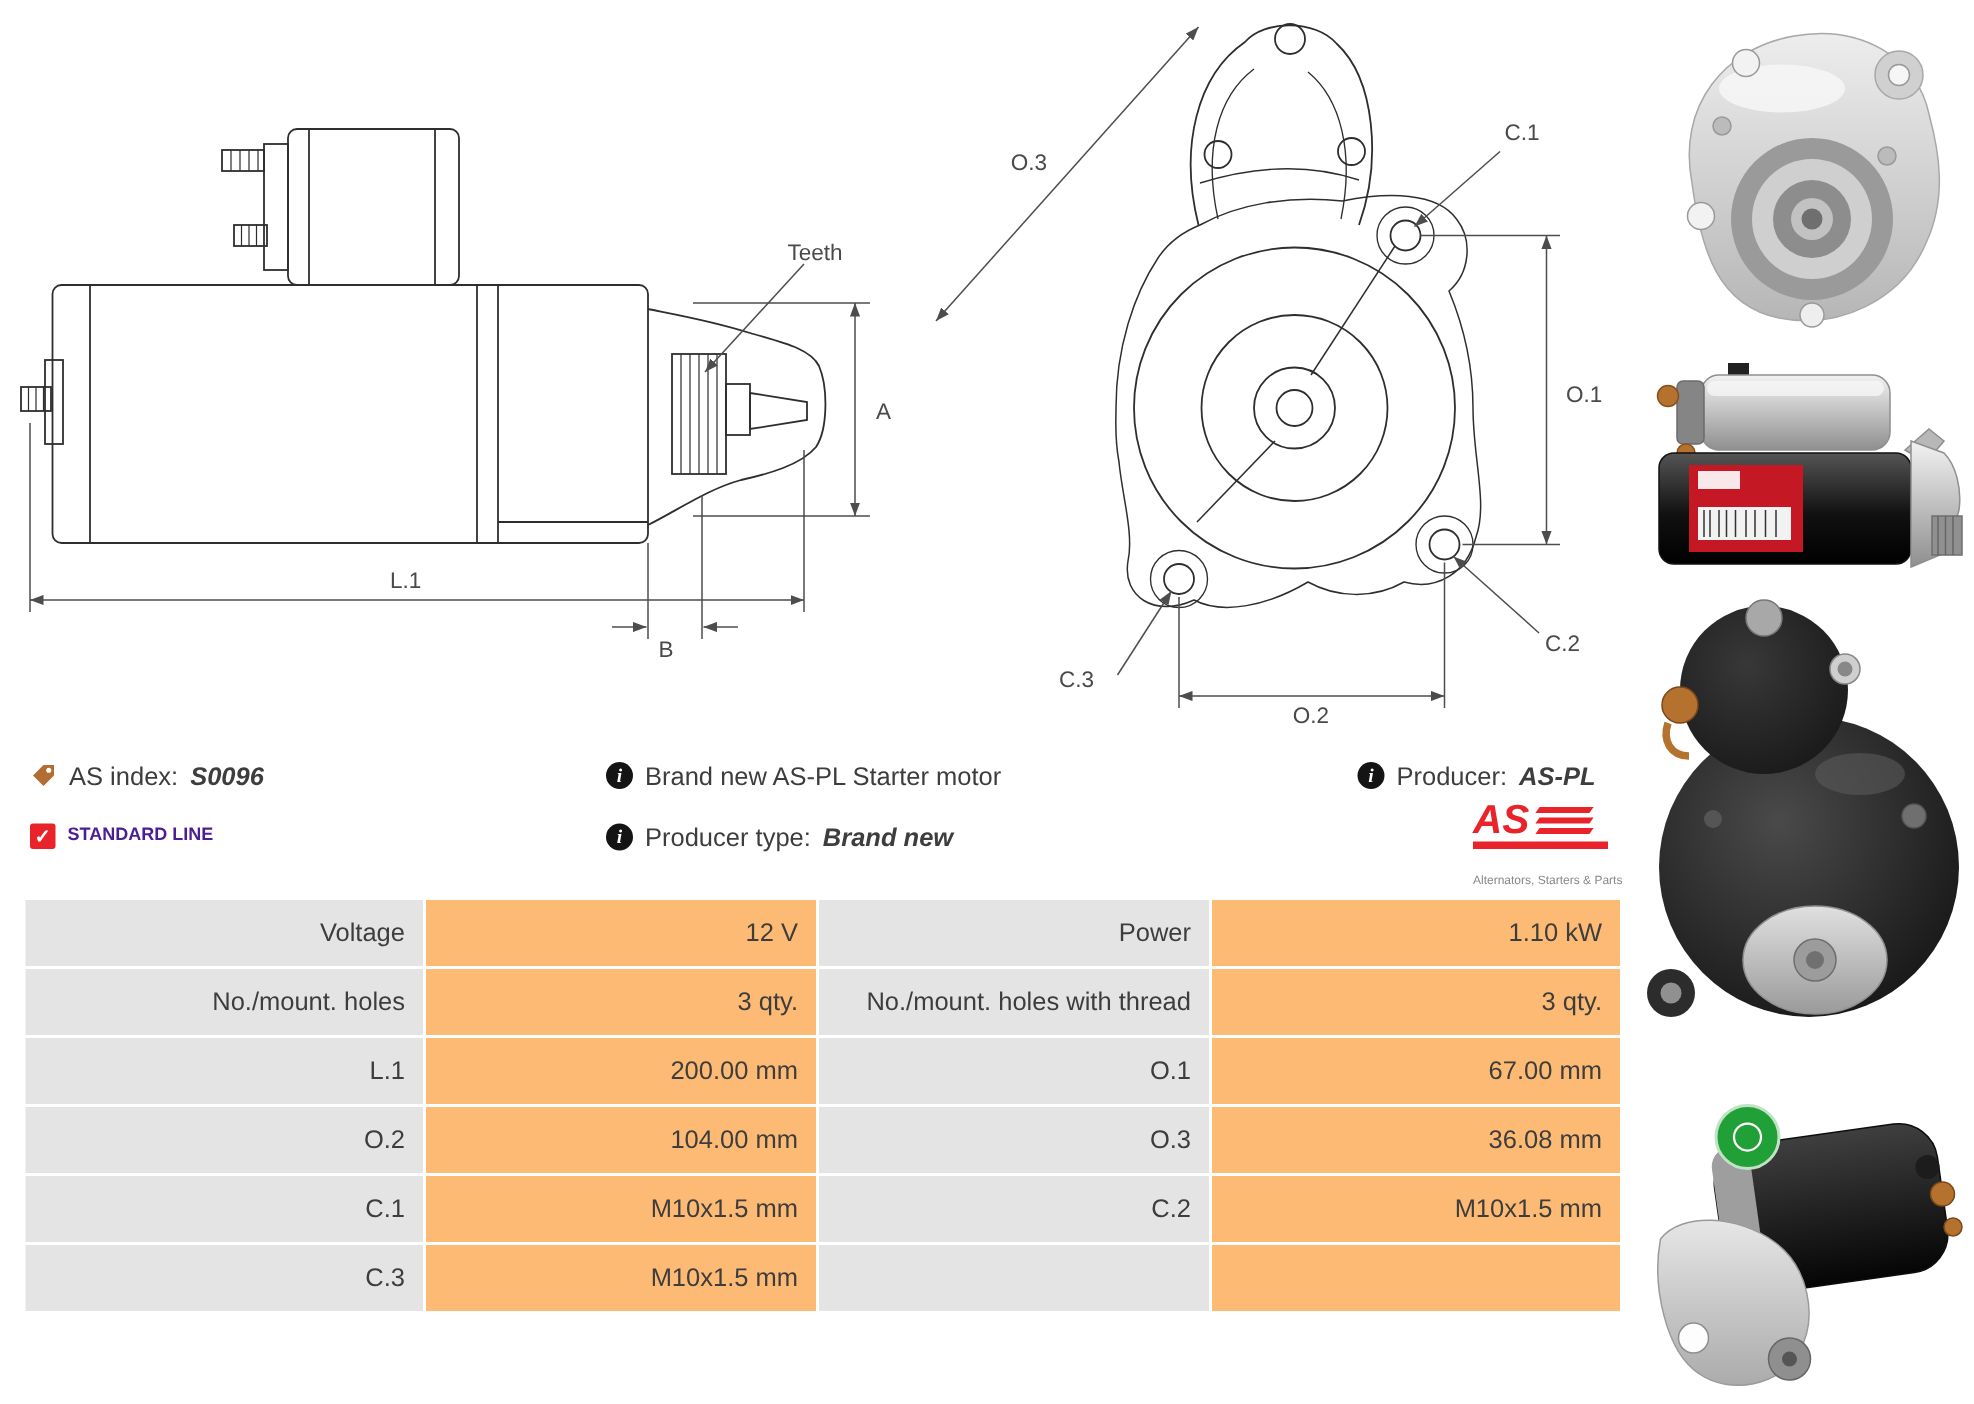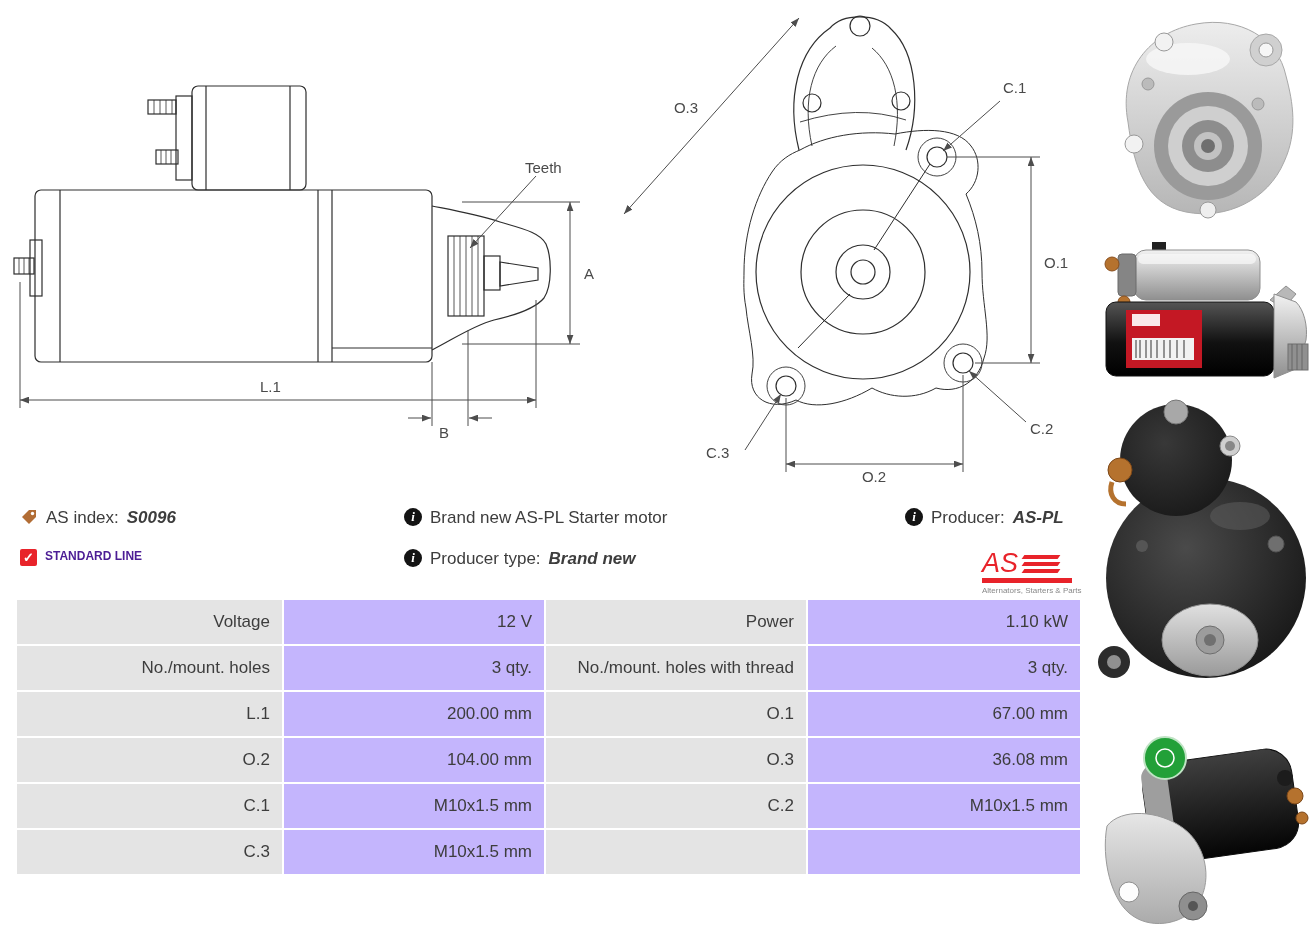--- a/index.html
+++ b/index.html
@@ -22,33 +22,33 @@
                font-family:"Liberation Serif", serif; font-style:italic; font-weight:bold;
                font-size:13px; line-height:18px; text-align:center; flex:0 0 18px; }
   .check-icon { width:17px; height:17px; background:#e8232a; border-radius:2px; color:#fff;
                 font-size:13px; font-weight:bold; line-height:17px; text-align:center; flex:0 0 17px; }
   .tag-icon { width:18px; height:18px; flex:0 0 18px; }
   .standard-line-text { color:#4c1d95; font-weight:bold; font-size:12px; }
 
   
   .aspl-logo { position:absolute; left:982px; top:534px; width:92px; }
   .logo-top { display:flex; align-items:flex-end; }
-  .logo-as { color:#e8232a; font-weight:normal; font-style:italic; font-size:27px; line-height:25px;margin-top:17px; }
+  .logo-as { color:#e8232a; font-weight:bold; font-style:italic; font-size:27px; line-height:25px; }
   .logo-stripes { display:inline-flex; flex-direction:column; gap:3px; margin-left:5px; margin-bottom:3px; }
   .logo-stripes i { display:block; width:36px; height:4px; background:#e8232a; transform:skewX(-35deg); }
   .logo-bar { height:5px; background:#e8232a; width:90px; margin-top:2px; }
-  .logo-tagline { font-size:8px; color:#888; margin-top:3px; white-space:nowrap; }
+  .logo-tagline { font-size:8px; color:#888; margin-top:16px; white-space:nowrap; }
 
   
   .spec-table { position:absolute; left:15px; top:598px; width:1057px;
                 border-collapse:separate; border-spacing:2px; table-layout:fixed; }
   .spec-table td { font-size:17px; line-height:20px; padding:12px 12px; text-align:right;
                    vertical-align:middle; color:#3d3d3d; }
   .spec-table td.lbl { background:#e4e4e4; }
-  .spec-table td.val { background:#c4b5fd; }
+  .spec-table td.val { background:#fdba74; }
 </style>
 </head>
 <body>
 
 <div class="page">
 
   <svg class="drawings" viewBox="0 0 1090 500">
     <defs>
       <marker id="ae" viewBox="0 0 8 6" markerWidth="9" markerHeight="7" refX="8" refY="3" orient="auto">
         <path d="M0,0 L8,3 L0,6 Z" fill="#4d4d4d"></path>

